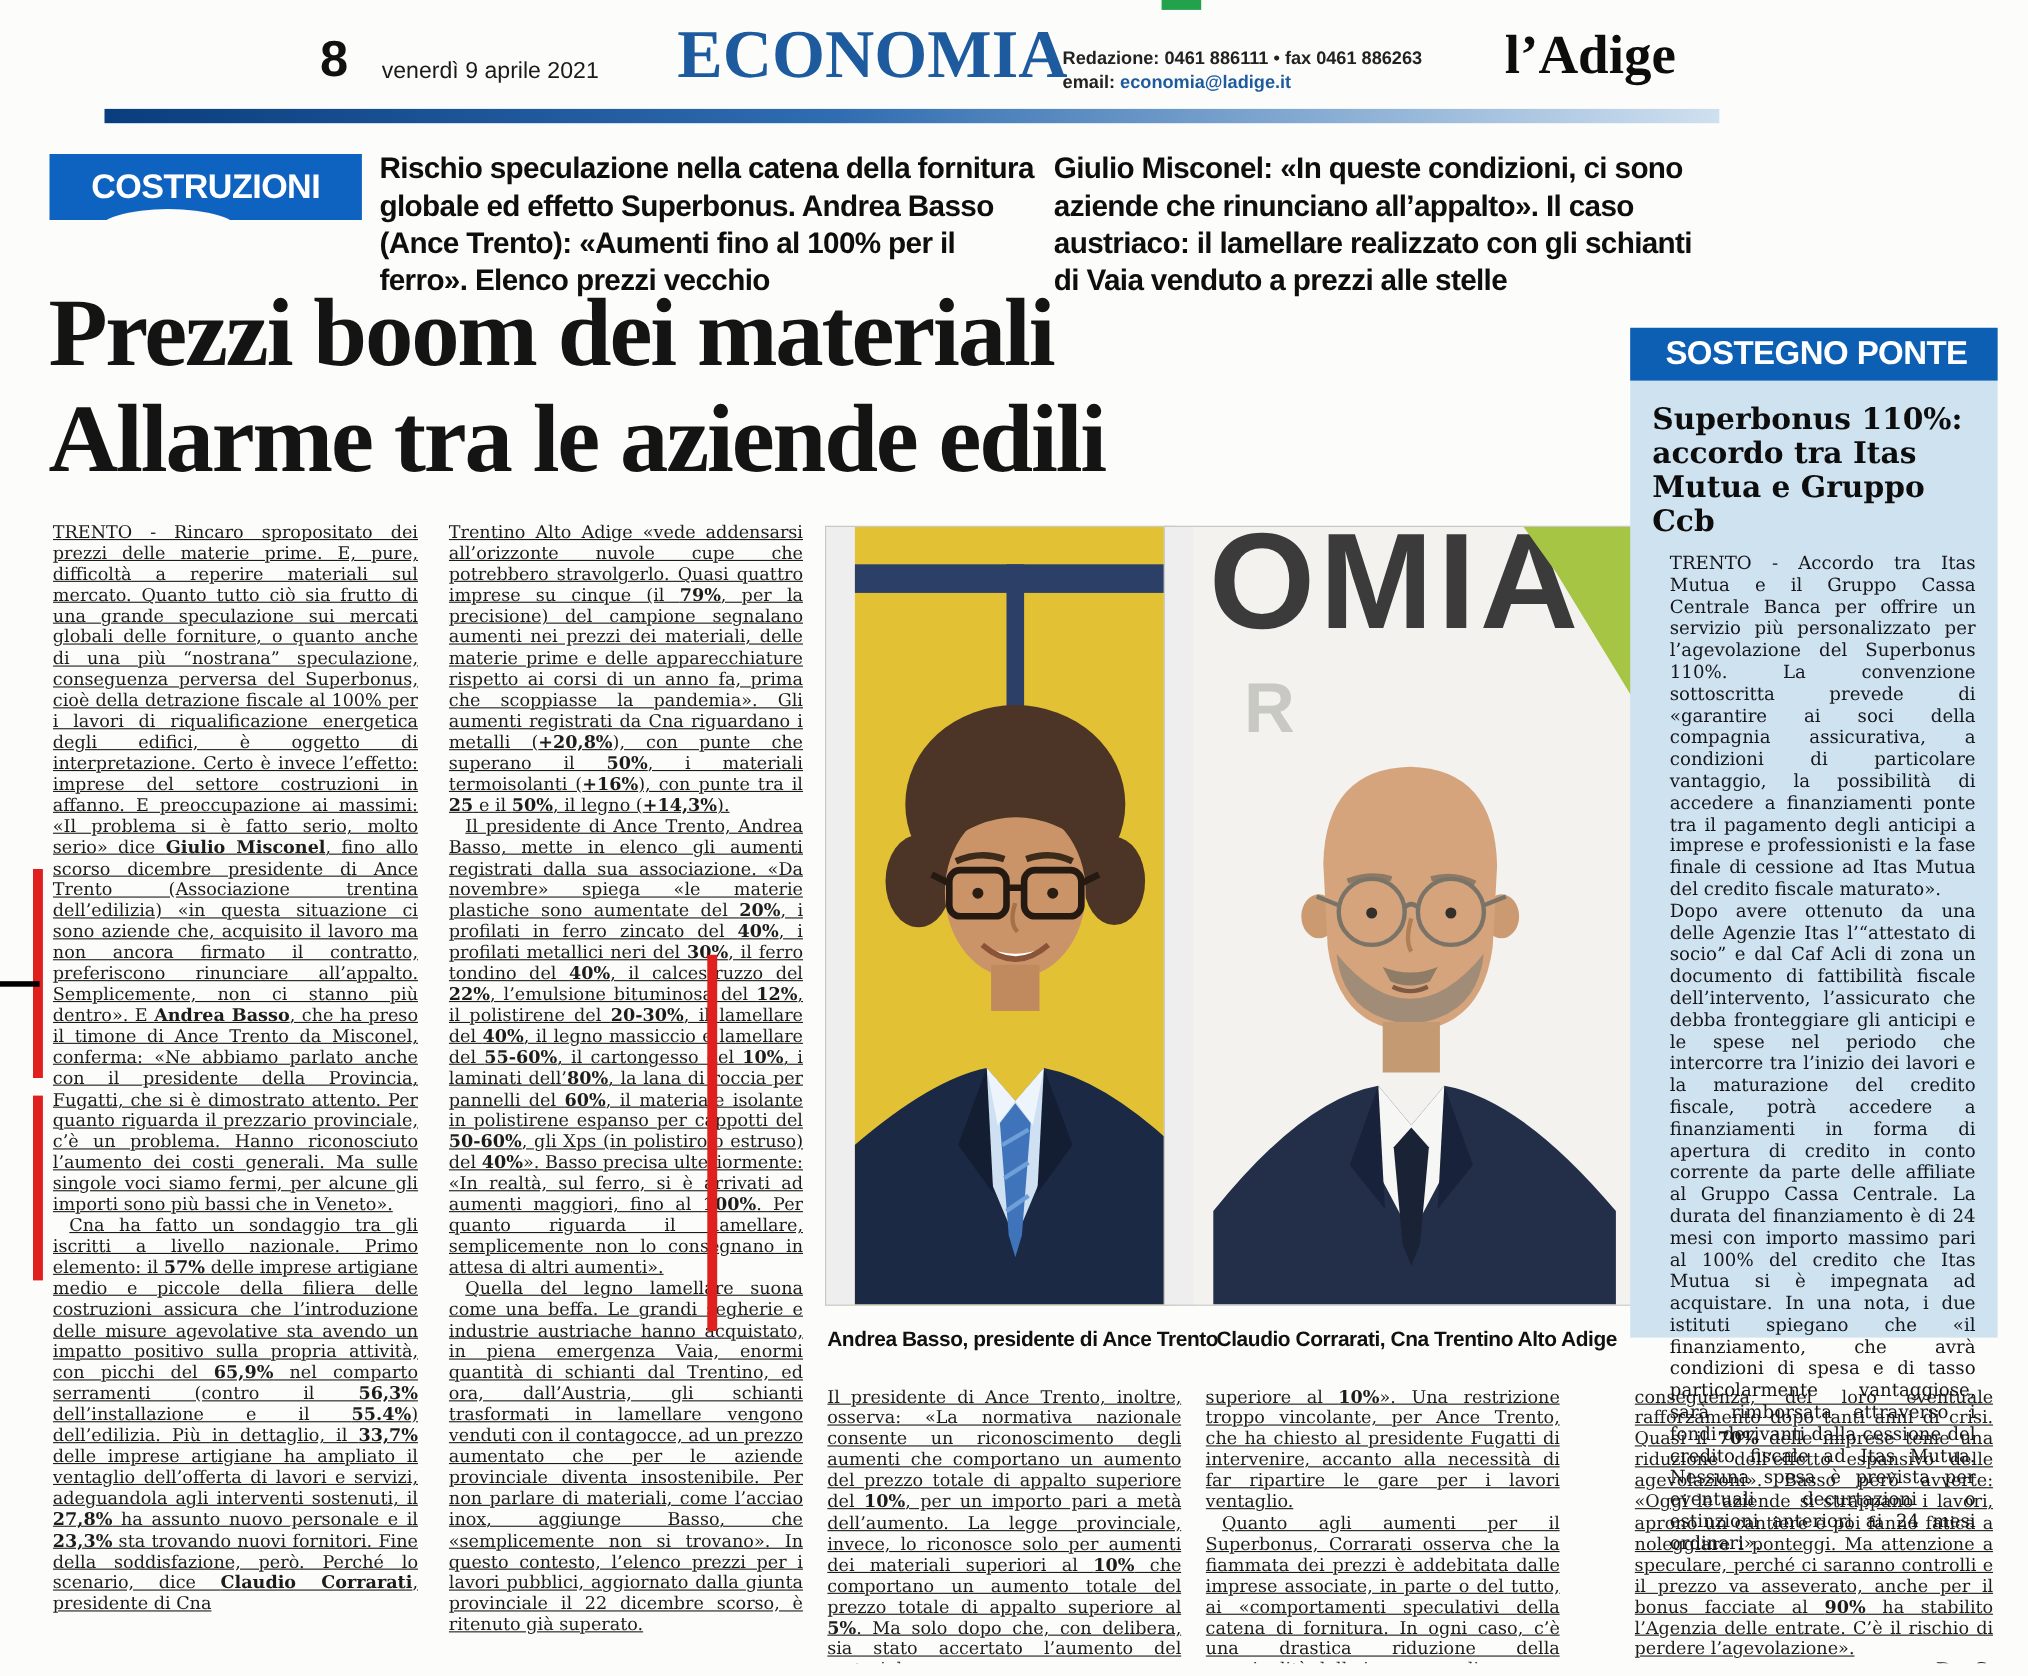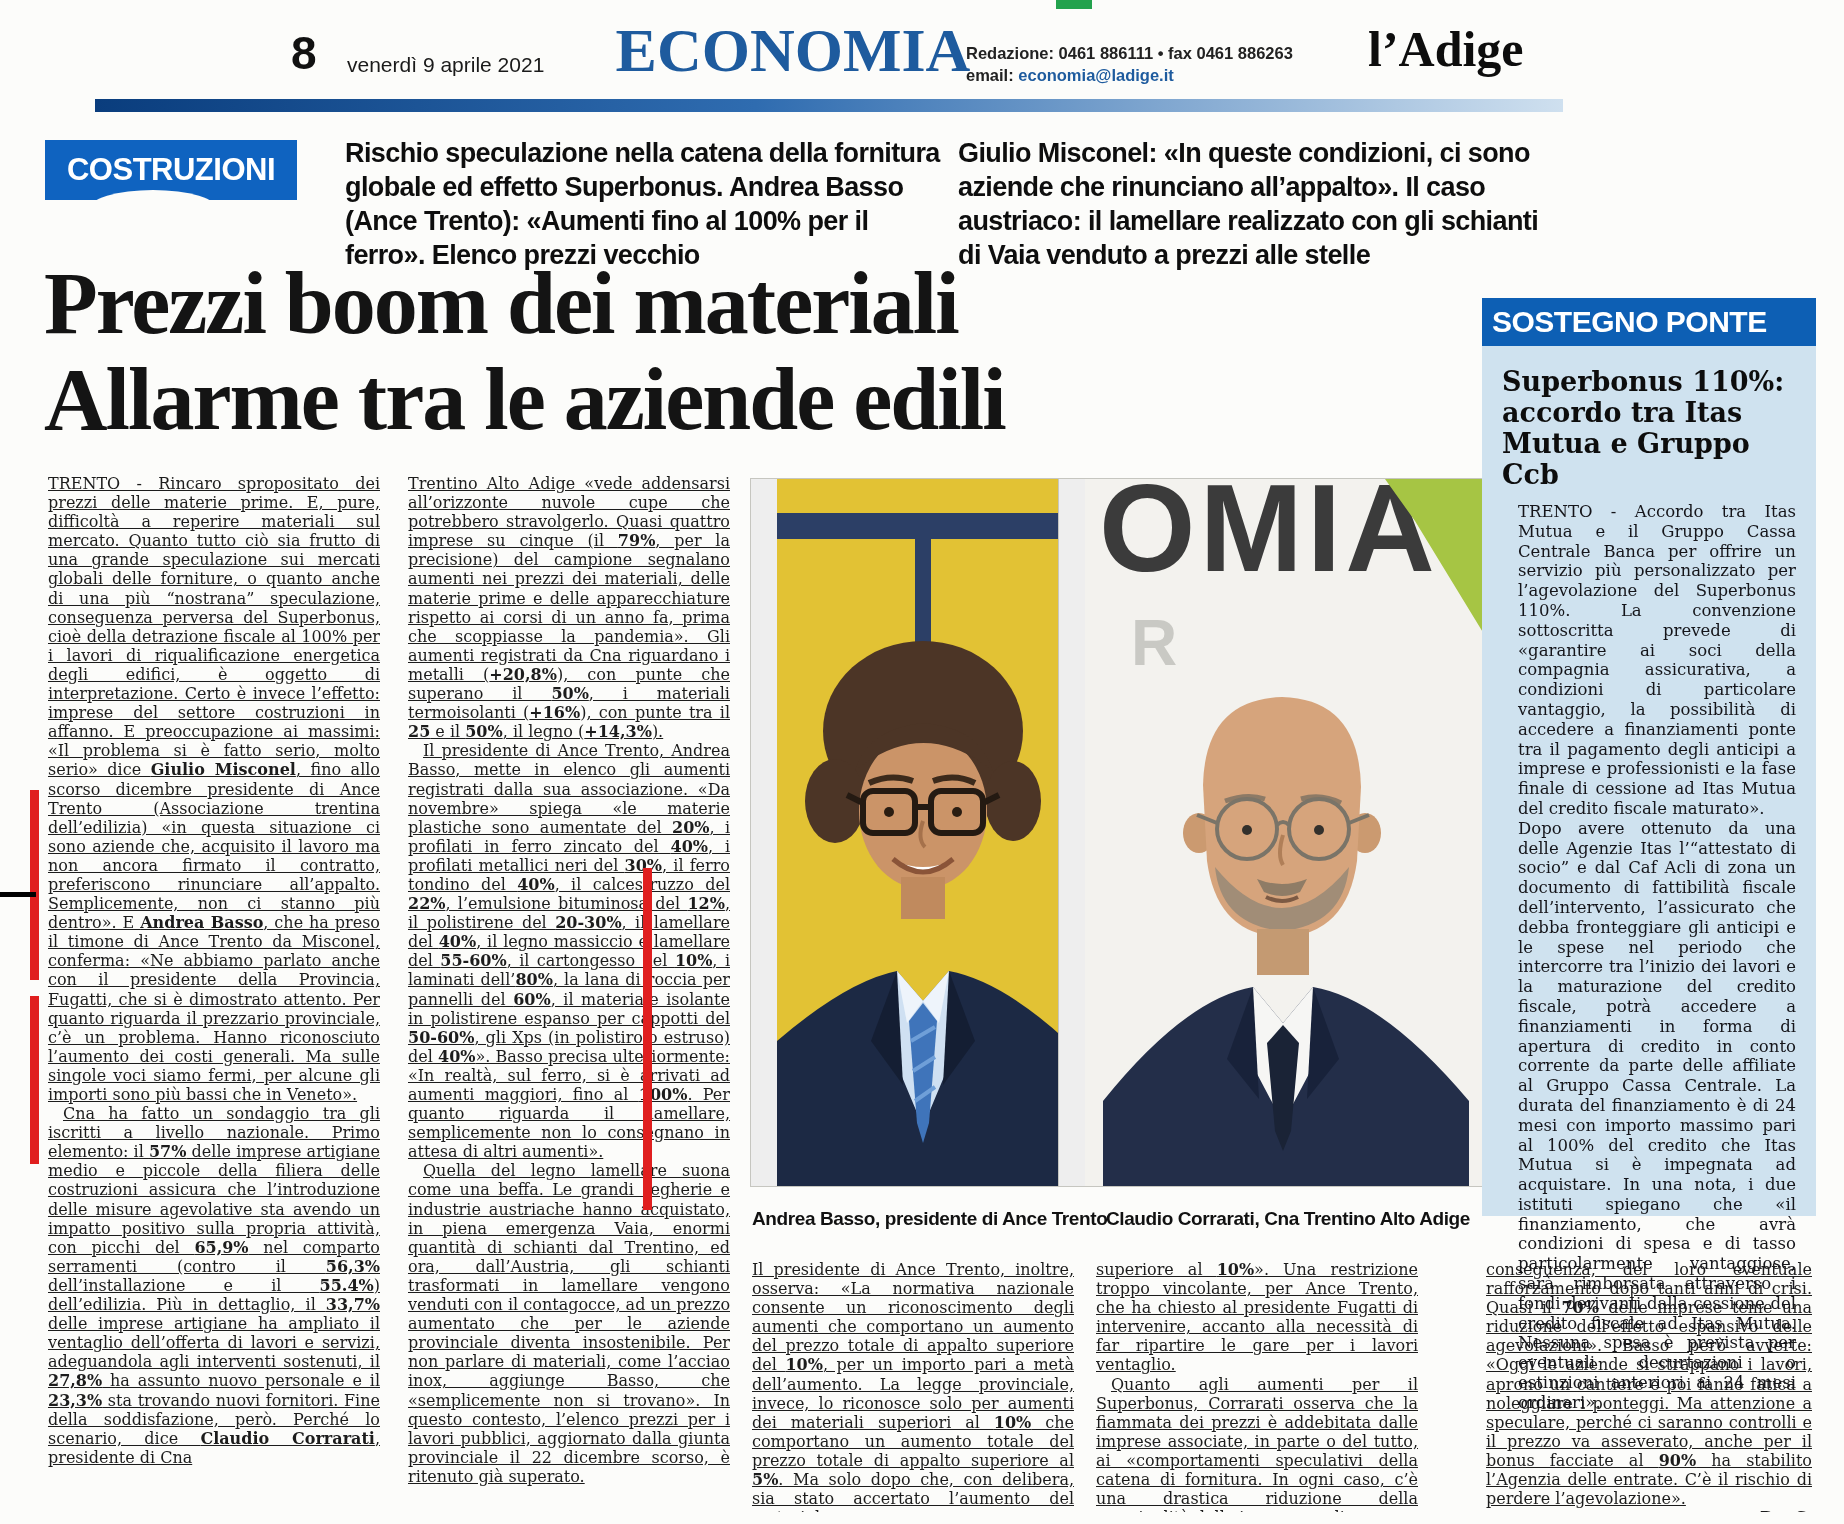--- a/index.html
+++ b/index.html
@@ -13,21 +13,21 @@
   .economia{left:598px;top:18px;width:390px;text-align:center;
             font:bold 62px/64px "Liberation Serif",serif;color:#1e5b9e;letter-spacing:0px;}
   .contact{left:966px;top:42px;font:bold 16.5px/22px "Liberation Sans",sans-serif;color:#222;}
   .contact .em{color:#1e5b9e;}
   .masthead{left:1368px;top:24px;font:bold 50px/50px "Liberation Serif",serif;color:#0d0d0d;}
   .band{left:95px;top:99px;width:1468px;height:13px;
         background:linear-gradient(90deg,#0a3d7d 0%,#2f6cb0 45%,#cfe0ef 100%);}
   .greenmark{left:1056px;top:0;width:36px;height:9px;background:#23a24d;}
 
   
-  .tagbox{left:45px;top:140px;width:252px;height:60px;background:#0f63c0;color:#fff;
+  .tagbox{left:45px;top:140px;width:284px;height:60px;background:#0f63c0;color:#fff;
           font:bold 31px/60px "Liberation Sans",sans-serif;text-align:center;letter-spacing:-0.5px;}
   .tagblob{left:88px;top:190px;width:130px;height:40px;background:#fcfcfa;border-radius:50%;}
   .kick{font:bold 27px/34px "Liberation Sans",sans-serif;letter-spacing:-0.6px;color:#0e0e0e;}
   .kickL{left:345px;top:136px;width:608px;}
   .kickR{left:958px;top:136px;width:606px;}
 
   
   .headline{left:44px;top:256px;width:1300px;font:bold 88px/96px "Liberation Serif",serif;
             letter-spacing:-2px;color:#141414;}
 
@@ -48,21 +48,21 @@
   .photo svg{display:block;}
   .ph1{left:750px;top:478px;width:290px;height:707px;}
   .ph2{left:1058px;top:478px;width:402px;height:707px;}
   .caption{position:absolute;font:bold 19px/22px "Liberation Sans",sans-serif;
            letter-spacing:-0.4px;color:#111;}
   .cap1{left:752px;top:1208px;}
   .cap2{left:1106px;top:1208px;}
 
   
   .sidebar{left:1482px;top:298px;width:334px;height:918px;background:#cfe2ef;}
-  .sb-bar{height:48px;background:#0d5fb4;color:#fff;padding-left:10px;
+  .sb-bar{height:48px;background:#0d5fb4;color:#fff;padding-left:32px;
           font:bold 30px/48px "Liberation Sans",sans-serif;letter-spacing:-0.5px;}
   .sb-title{padding:20px 4px 10px 20px;font:bold 27px/31px "DejaVu Serif",serif;color:#0d0d0d;}
   .sb-body{padding:2px 20px 0 36px;font:16.5px/19.8px "DejaVu Serif",serif;text-align:justify;color:#15151a;}
   .sb-body p{margin:0;}
 
   
   .redbar{position:absolute;width:9px;background:#e01f1f;}
   .folddash{left:0;top:892px;width:36px;height:5px;background:#000;}
 </style>
 </head>

